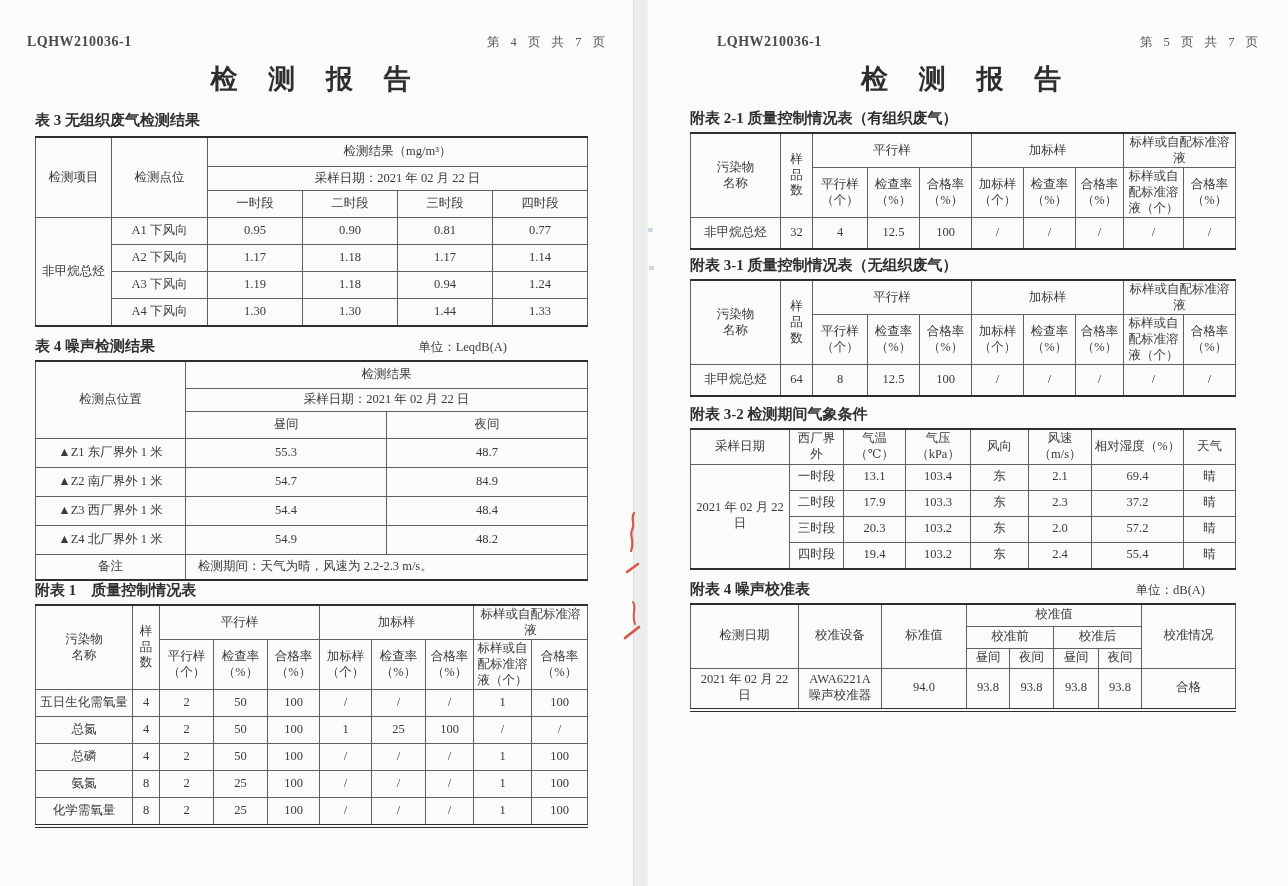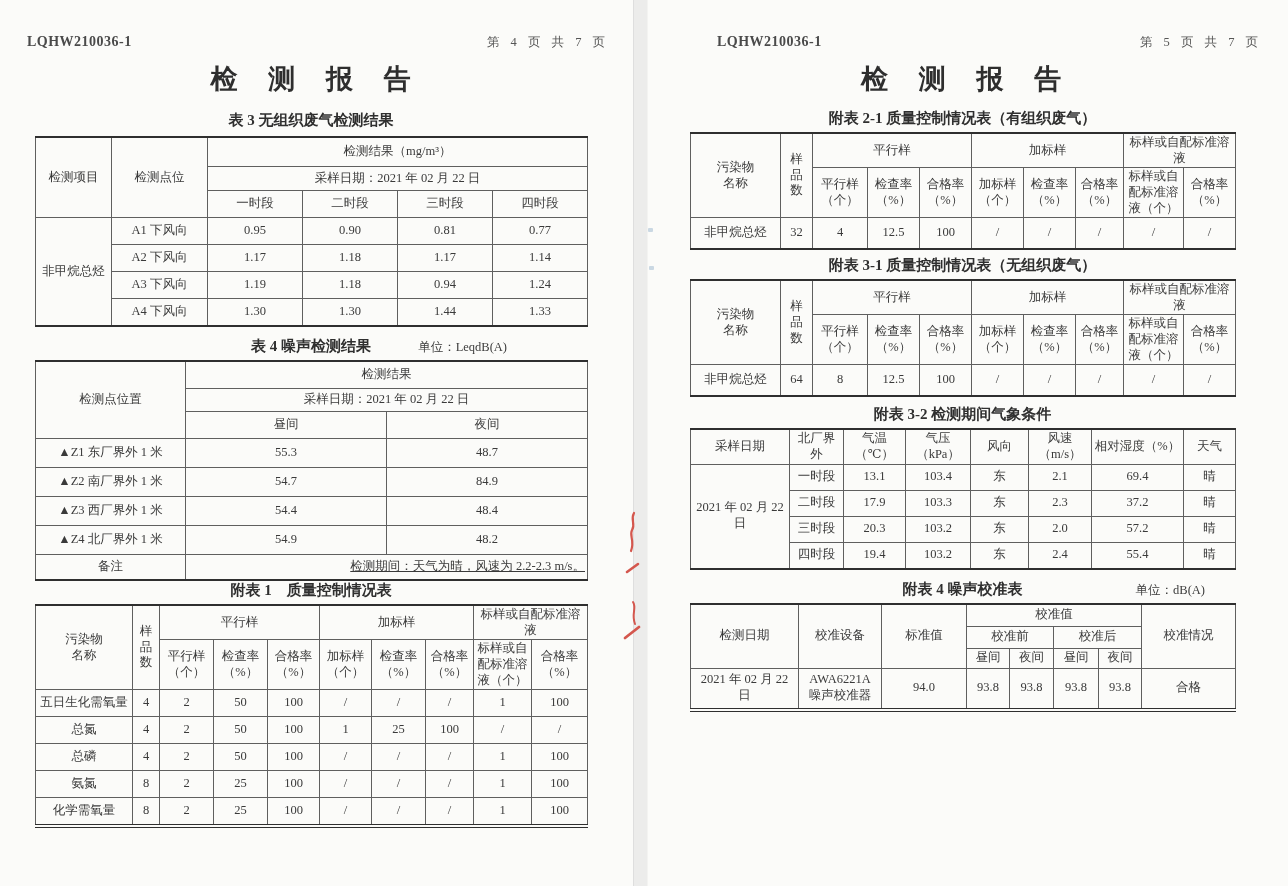--- a/index.html
+++ b/index.html
@@ -9,28 +9,28 @@
   .page-left{left:0;width:633px;}
   .page-right{left:646px;width:642px;}
   .gap-band{position:absolute;left:633px;top:0;width:13px;height:886px;background:#ececeb;
             border-left:1px solid #dedede;border-right:1px solid #f3f3f1;}
   .phead{display:flex;justify-content:space-between;align-items:baseline;padding-top:34px;font-size:14px;color:#4a4a4a;}
   .phead .code{margin-left:27px;letter-spacing:.5px;font-weight:bold;}
   .phead .pnum{margin-right:24px;font-size:12.5px;letter-spacing:4px;color:#555;}
   .rtitle{text-align:center;font-size:27px;font-weight:bold;letter-spacing:12px;margin-top:10px;color:#2e2e2e;}
   .content-l{padding:0 46px 0 35px;}
   .content-r{padding:0 53px 0 44px;}
-  .cap-row{position:relative;text-align:center;font-size:15px;font-weight:bold;color:#2f2f2f;}
+  .cap-row{position:relative;text-align:left;font-size:15px;font-weight:bold;color:#2f2f2f;}
   .unit{position:absolute;font-weight:normal;font-size:12.5px;color:#3d3d3d;top:2px;}
   table{border-collapse:collapse;table-layout:fixed;width:100%;
         border-top:2.5px solid #2f2f2f;border-bottom:2.5px solid #2f2f2f;}
   table.dbl{border-bottom:4px double #2f2f2f;}
   td,th{border:1px solid #5f5f5f;font-weight:normal;text-align:center;vertical-align:middle;
         padding:1px 2px;font-size:12.5px;line-height:1.25;white-space:pre-line;color:#3a3a3a;}
-  .note-cell{text-align:right;padding-left:12px;text-decoration:underline;}
+  .note-cell{text-align:left;padding-left:12px;}
   .sec-head{font-size:16.5px;font-weight:bold;color:#2c2c2c;margin:14px 0 8px -6px;}
   .redmark{position:absolute;}
   .bluespeck{position:absolute;background:#b9ccdb;opacity:.75;border-radius:1px;}
   .mt4{margin-top:4px;}.mt6{margin-top:6px;}.mt8{margin-top:8px;}.mt10{margin-top:10px;}
   .mt12{margin-top:12px;}.mt14{margin-top:14px;}
 </style>
 </head>
 <body>
 
 <div class="canvas">
@@ -411,21 +411,21 @@
             <col style="width:62px">
             <col style="width:65px">
             <col style="width:58px">
             <col style="width:63px">
             <col style="width:92px">
             <col style="width:52px">
           </colgroup>
         <tbody>
             <tr>
           <th style="height:26px">采样日期</th>
-          <th>北厂界外</th>
+          <th>西厂界外</th>
           <th>气温（℃）</th>
           <th>气压（kPa）</th>
           <th>风向</th>
           <th>风速（m/s）</th>
           <th>相对湿度（%）</th>
           <th>天气</th>
         </tr>
         <tr>
           <td rowspan="4">2021 年 02 月 22 日</td>
           <td style="height:23px">一时段</td>

